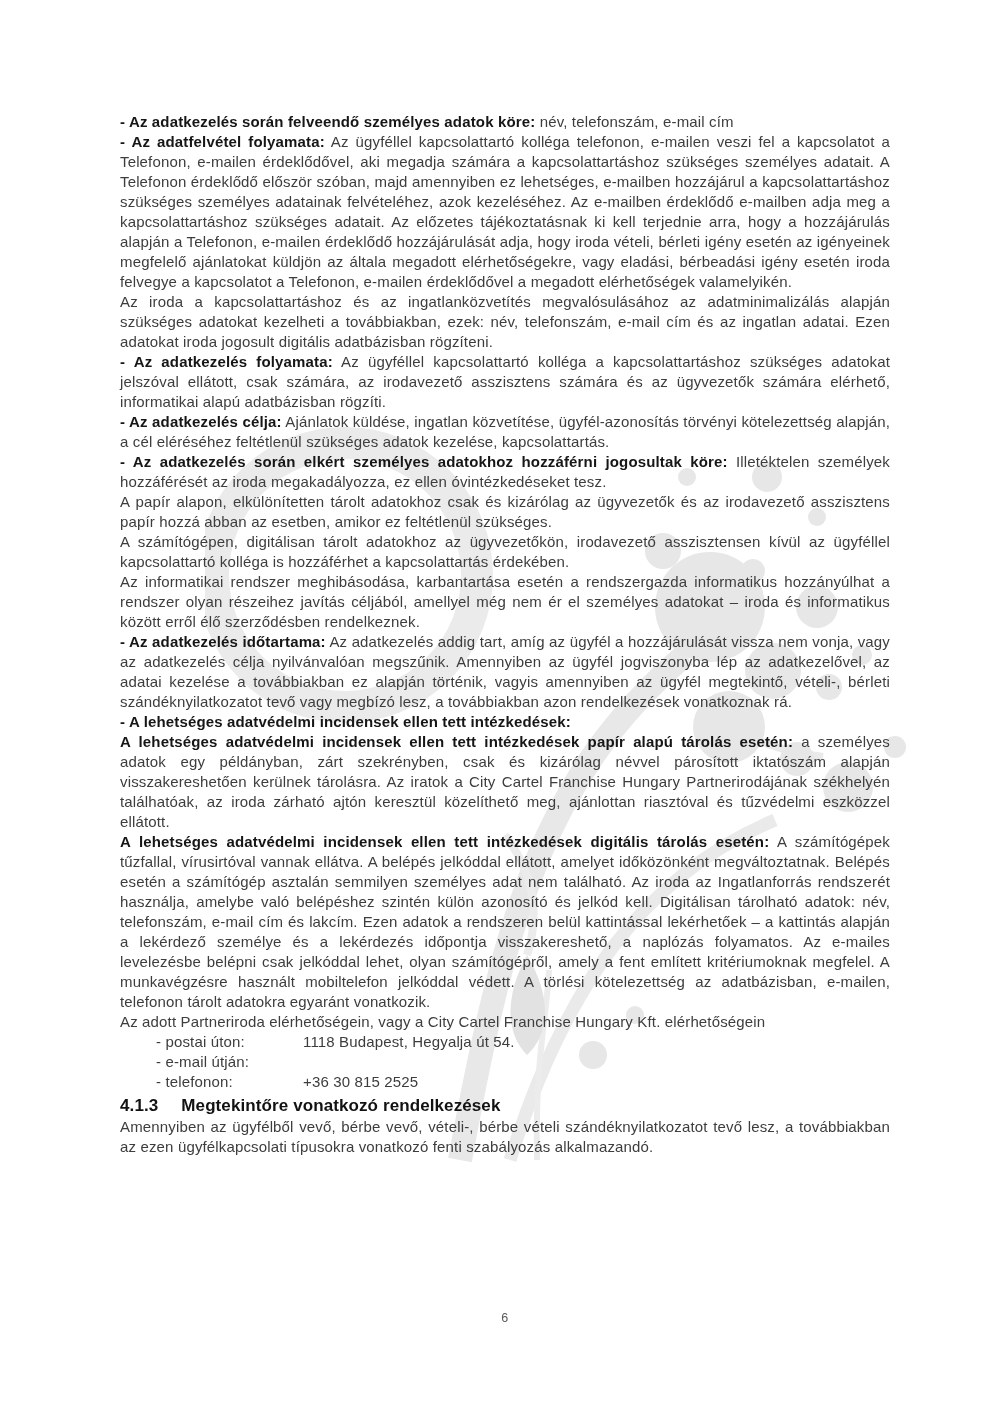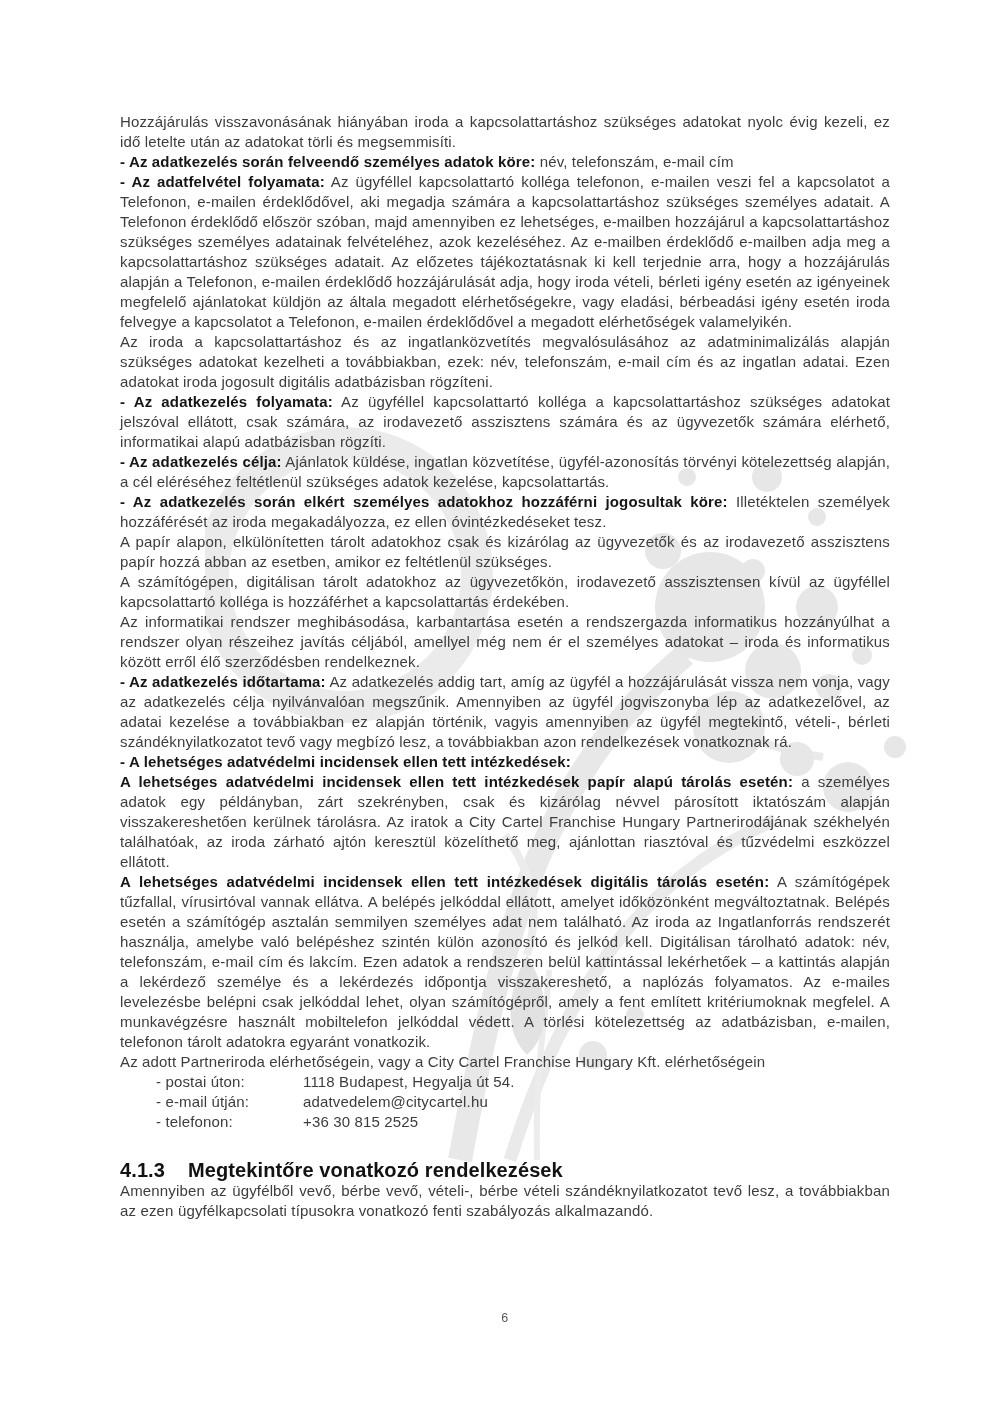--- a/index.html
+++ b/index.html
@@ -19,22 +19,22 @@
     color:#3d3d3d;
     font-size:15px; line-height:20px; letter-spacing:0.15px;
   }
   p.block { margin:0; text-align:justify; }
   p.block .lbl { font-weight:bold; color:#161616; }
   .contacts { margin:0; }
   .contact-row { display:flex;margin-left:36px; }
   .contact-label { flex:0 0 147px; width:147px; }
   .contact-value { flex:1 1 auto; }
   .section-heading {
-    margin:28px 0 1px 0;
-    font-size:20px; font-weight:bold; color:#121212;
+    margin:4px 0 1px 0;
+    font-size:17px; font-weight:bold; color:#121212;
     letter-spacing:0.1px;
   }
   .sec-num { display:inline-block; margin-right:23px; }
   p.section-body { margin:0; text-align:justify; }
   .footer {
     position:absolute; top:1311px; left:120px; width:770px;
     text-align:center; font-size:12.5px; color:#595959; z-index:1;
     letter-spacing:0.5px;
   }
 </style>
@@ -73,21 +73,20 @@
         <circle cx="430" cy="660" r="9"></circle>
       </g>
       <path d="M 322 600 C 300 640, 300 678, 322 700 C 346 678, 346 640, 322 600 Z" fill="#e2e2e2"></path>
     </svg>
   </div>
 
   <div class="content">
 
     <div>
 
-        <p class="block"><span class="lbl"></span><span>Hozzájárulás visszavonásának hiányában iroda a kapcsolattartáshoz szükséges adatokat nyolc évig kezeli, ez idő letelte után az adatokat törli és megsemmisíti.</span></p>
 
         <p class="block"><span class="lbl">- Az adatkezelés során felveendő személyes adatok köre:</span><span> név, telefonszám, e-mail cím</span></p>
 
         <p class="block"><span class="lbl">- Az adatfelvétel folyamata:</span><span> Az ügyféllel kapcsolattartó kolléga telefonon, e-mailen veszi fel a kapcsolatot a Telefonon, e-mailen érdeklődővel, aki megadja számára a kapcsolattartáshoz szükséges személyes adatait. A Telefonon érdeklődő először szóban, majd amennyiben ez lehetséges, e-mailben hozzájárul a kapcsolattartáshoz szükséges személyes adatainak felvételéhez, azok kezeléséhez. Az e-mailben érdeklődő e-mailben adja meg a kapcsolattartáshoz szükséges adatait. Az előzetes tájékoztatásnak ki kell terjednie arra, hogy a hozzájárulás alapján a Telefonon, e-mailen érdeklődő hozzájárulását adja, hogy iroda vételi, bérleti igény esetén az igényeinek megfelelő ajánlatokat küldjön az általa megadott elérhetőségekre, vagy eladási, bérbeadási igény esetén iroda felvegye a kapcsolatot a Telefonon, e-mailen érdeklődővel a megadott elérhetőségek valamelyikén.</span></p>
 
         <p class="block"><span class="lbl"></span><span>Az iroda a kapcsolattartáshoz és az ingatlanközvetítés megvalósulásához az adatminimalizálás alapján szükséges adatokat kezelheti a továbbiakban, ezek: név, telefonszám, e-mail cím és az ingatlan adatai. Ezen adatokat iroda jogosult digitális adatbázisban rögzíteni.</span></p>
 
         <p class="block"><span class="lbl">- Az adatkezelés folyamata:</span><span> Az ügyféllel kapcsolattartó kolléga a kapcsolattartáshoz szükséges adatokat jelszóval ellátott, csak számára, az irodavezető asszisztens számára és az ügyvezetők számára elérhető, informatikai alapú adatbázisban rögzíti.</span></p>
 
         <p class="block"><span class="lbl">- Az adatkezelés célja:</span><span> Ajánlatok küldése, ingatlan közvetítése, ügyfél-azonosítás törvényi kötelezettség alapján, a cél eléréséhez feltétlenül szükséges adatok kezelése, kapcsolattartás.</span></p>
@@ -114,21 +113,20 @@
 
     <div class="contacts">
 
         <div class="contact-row">
           <span class="contact-label">- postai úton:</span>
           <span class="contact-value">1118 Budapest, Hegyalja út 54.</span>
         </div>
 
         <div class="contact-row">
           <span class="contact-label">- e-mail útján:</span>
-          <span class="contact-value">adatvedelem@citycartel.hu</span>
         </div>
 
         <div class="contact-row">
           <span class="contact-label">- telefonon:</span>
           <span class="contact-value">+36 30 815 2525</span>
         </div>
       </div>
 
     <h3 class="section-heading"><span class="sec-num">4.1.3</span><span>Megtekintőre vonatkozó rendelkezések</span></h3>
 

